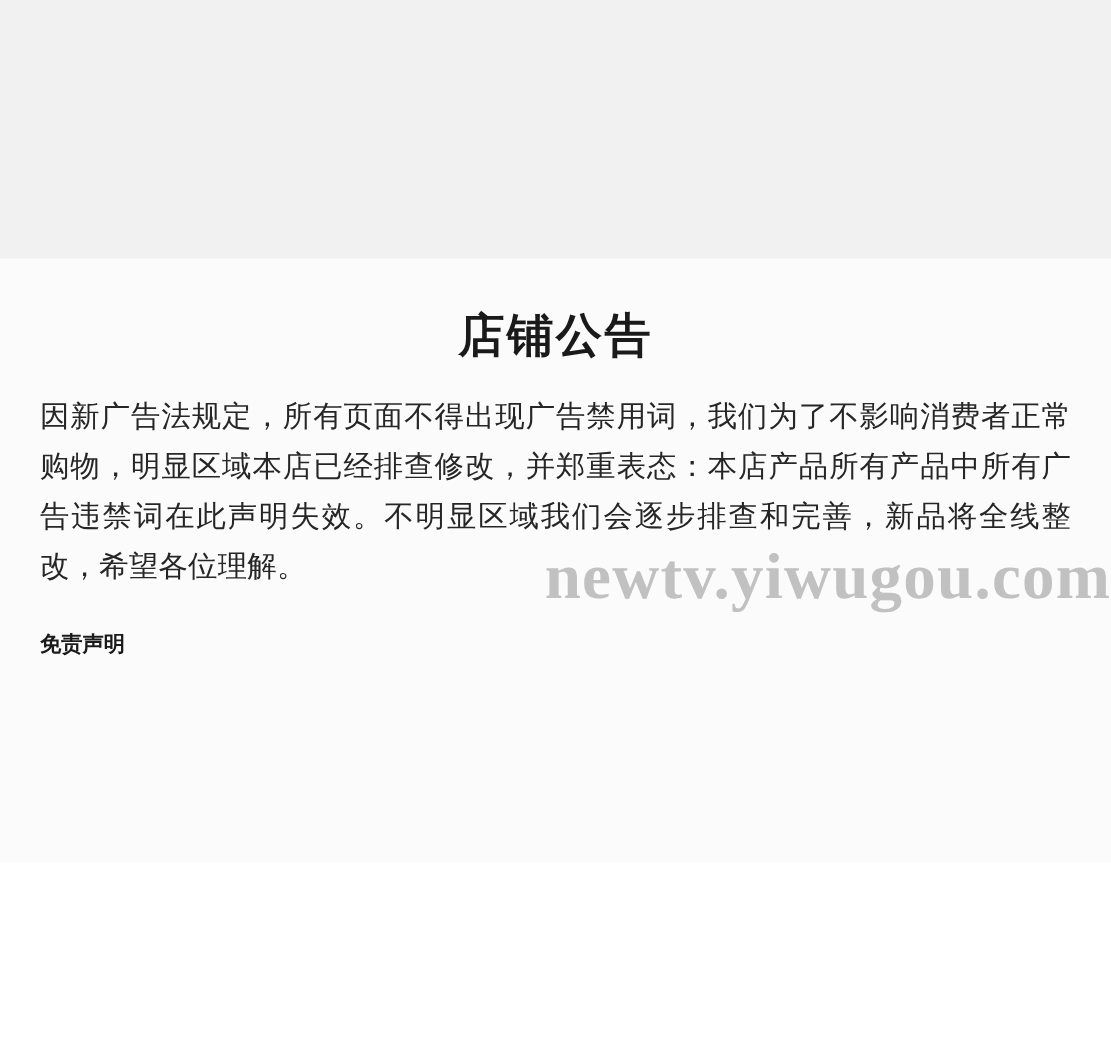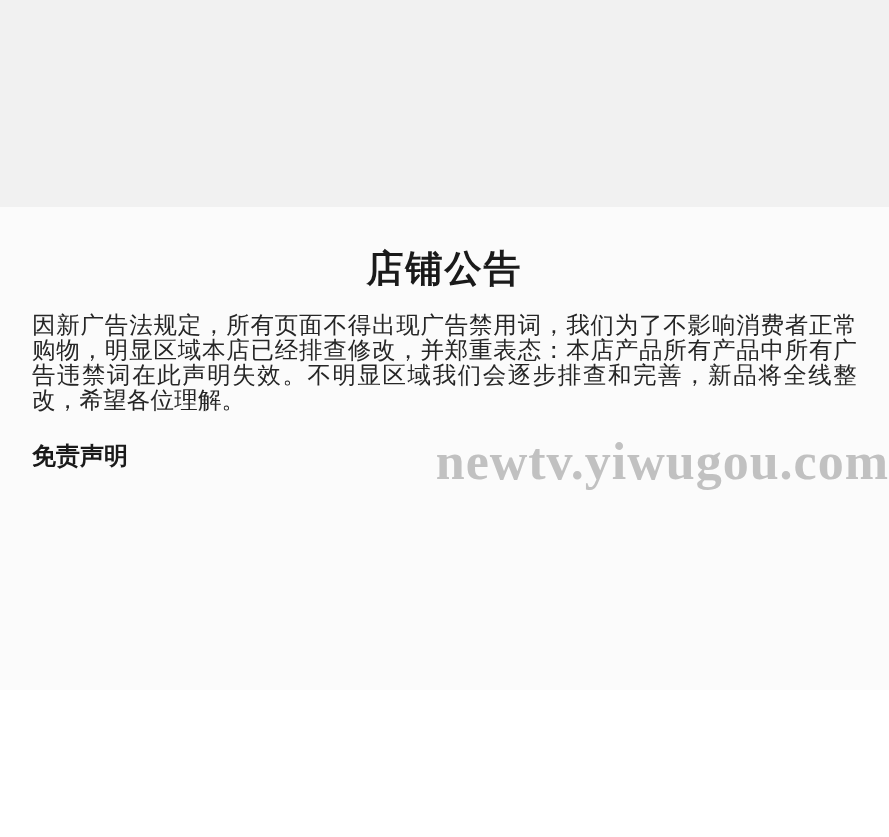--- a/index.html
+++ b/index.html
@@ -51,30 +51,30 @@
     font-size: 37px;
     font-weight: bold;
     color: #1a1a1a;
     letter-spacing: 2px;
     margin: 12px 0 22px 0;
     line-height: 1.2;
   }
   .notice-body {
     font-size: 23.5px;
     color: #262626;
-    line-height: 25px;
+    line-height: 40px;
     letter-spacing: 0.2px;
     text-align: justify;
     margin: 0;
   }
   .section-gap {
     height: 26px;
   }
   .disclaimer-heading {
-    font-size: 24px;
+    font-size: 17px;
     font-weight: bold;
     color: #1a1a1a;
     line-height: 34px;
     margin: 0 0 4px 0;
   }
   .watermark {
     position: absolute;
     top: 432px;
     left: 0;
     width: 889px;

